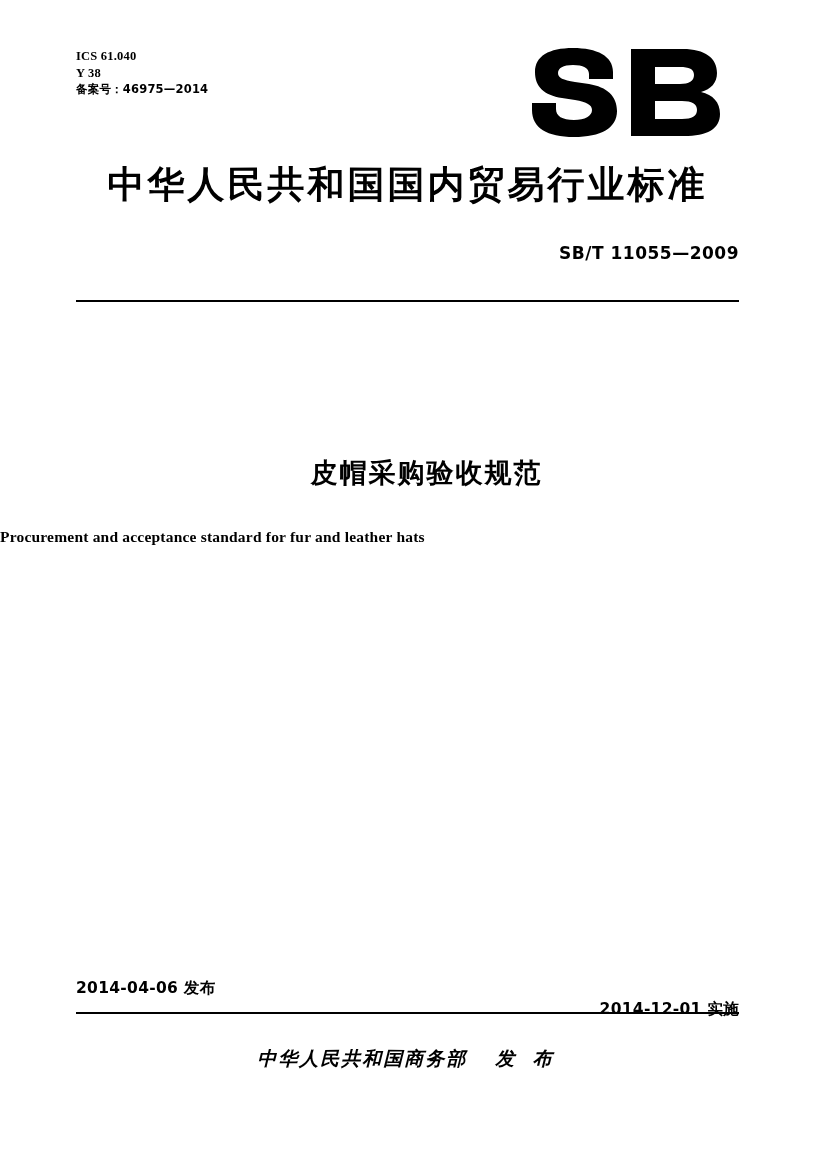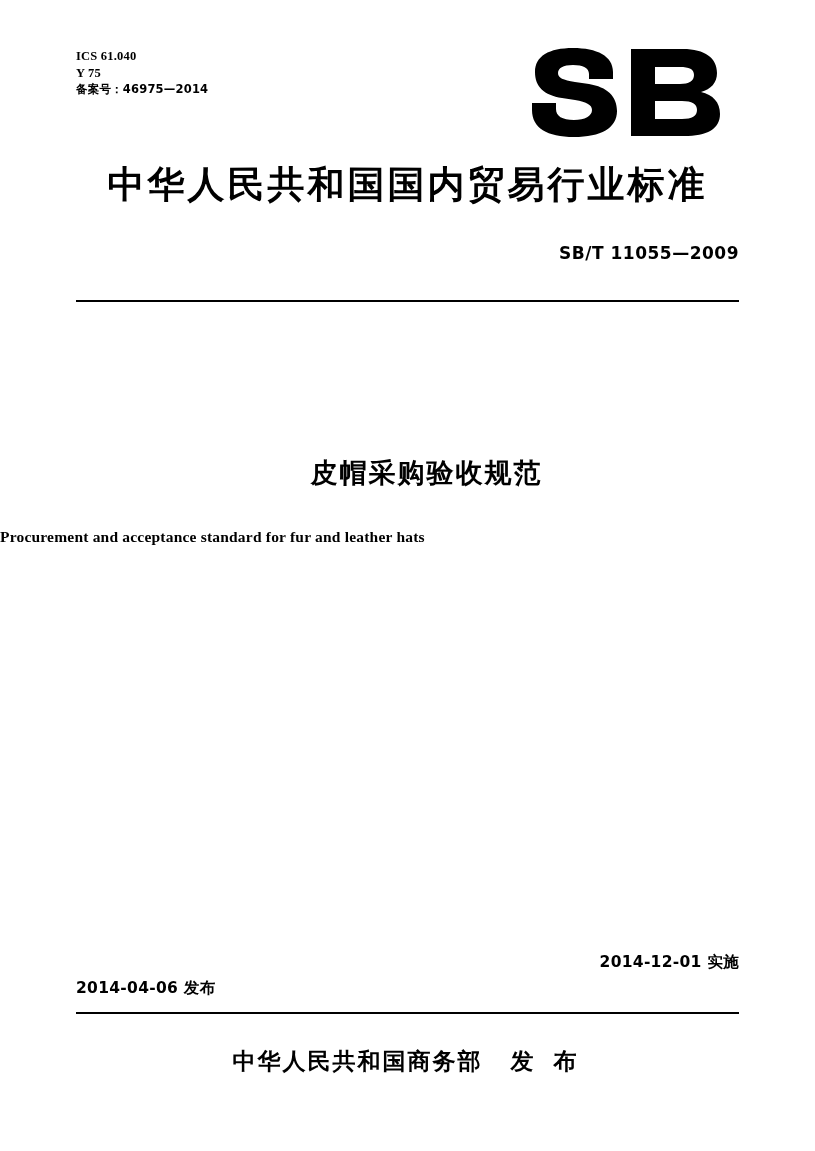--- a/index.html
+++ b/index.html
@@ -123,52 +123,53 @@
     left: 76px;
     top: 978px;
     font-family: "DejaVu Sans", "Liberation Sans", sans-serif;
     font-weight: bold;
     font-size: 15.5px;
     letter-spacing: 0.3px;
   }
   .date-effect {
     position: absolute;
     right: 76px;
-    top: 952px;
+    top: 999px;
     font-family: "DejaVu Sans", "Liberation Sans", sans-serif;
     font-weight: bold;
     font-size: 15.5px;
     letter-spacing: 0.3px;
   }
 
   
   .publisher {
     position: absolute;
     left: 0;
     right: 0;
     top: 1046px;
     text-align: center;
     font-family: "DejaVu Sans", "Liberation Sans", sans-serif;
     font-weight: bold;
-    font-size: 23px;
+    font-size: 19px;
     letter-spacing: 2px;
+    font-style: italic;
   }
   .publisher .pub-word {
     margin-left: 28px;
     letter-spacing: 6px;
   }
 </style>
 </head>
 <body>
 
 <div class="page">
 
   <div class="meta">
     <div class="m1">ICS 61.040</div>
-    <div class="m2">Y 75</div>
+    <div class="m2">Y 38</div>
     <div class="m3">备案号：46975—2014</div>
   </div>
 
   <div class="logo">
     <svg viewBox="0 0 200 92" width="200" height="92" aria-hidden="true">
 
       <path fill="#000" d="M8,26 C8,10 22,2 46,2 C70,2 86,10 86,26 L86,33 L62,33 L62,28 C62,22 56,19 46,19 C36,19 31,22 31,27 C31,32 36,34 48,36 L62,38 C80,41 90,50 90,65 C90,82 74,91 47,91 C20,91 5,82 5,64 L5,57 L29,57 L29,63 C29,70 35,74 47,74 C58,74 65,70 65,64 C65,59 60,56 48,54 L35,52 C17,49 8,41 8,26 Z"></path>
 
       <path fill="#000" d="M104,3 L156,3 C178,3 190,12 190,27 C190,37 184,43 174,46 C186,49 193,56 193,68 C193,83 180,90 157,90 L104,90 Z M128,21 L128,38 L153,38 C162,38 167,35 167,29 C167,23 162,21 153,21 Z M128,55 L128,73 L155,73 C165,73 170,70 170,64 C170,58 165,55 155,55 Z"></path>
     </svg>

